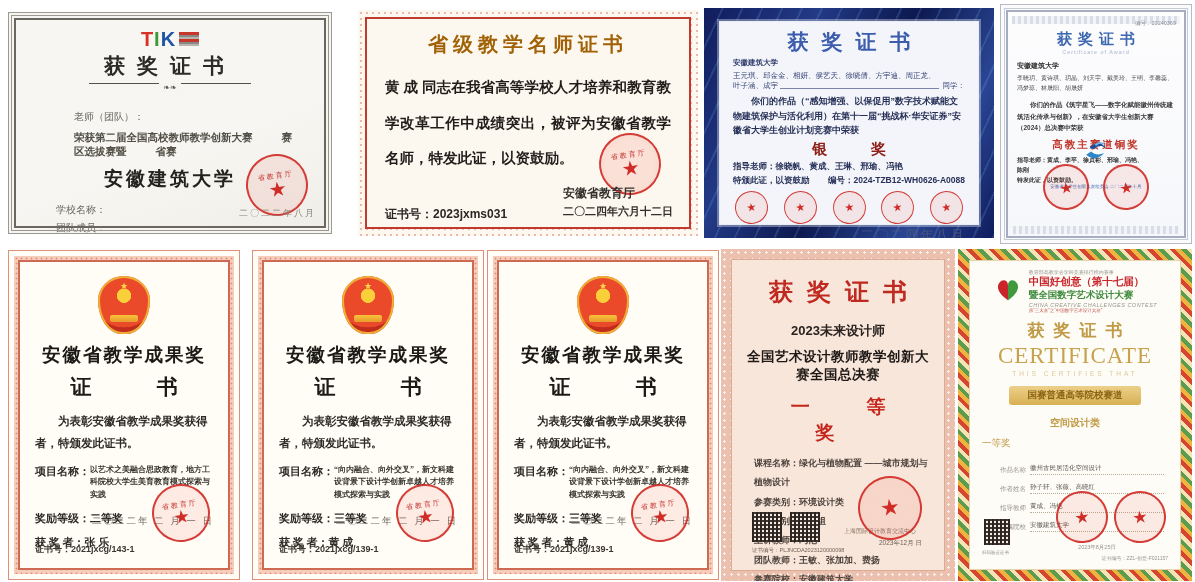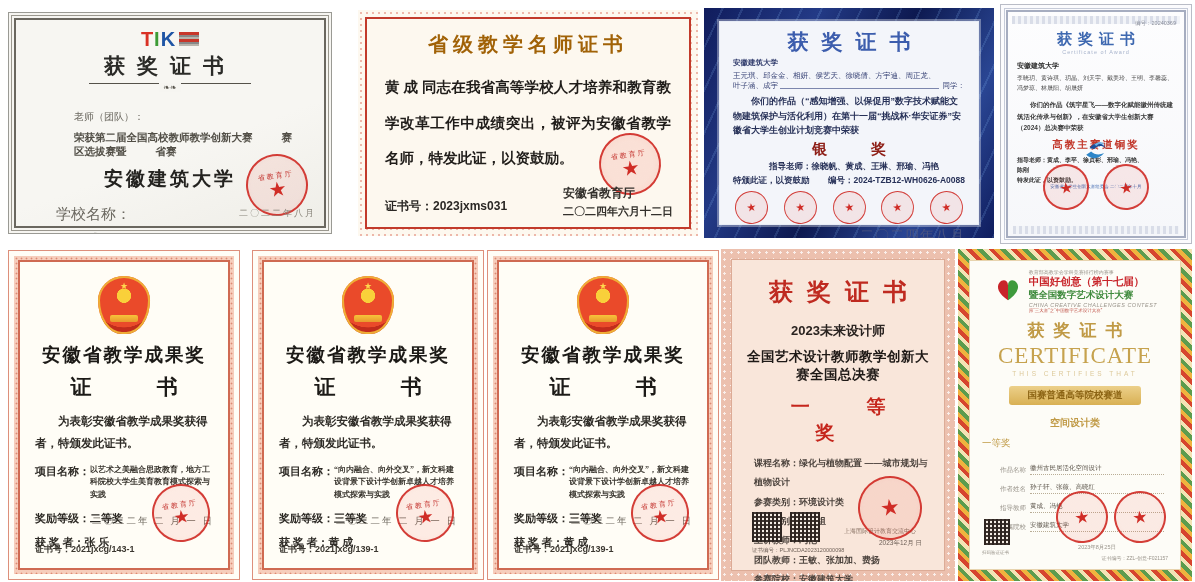--- a/index.html
+++ b/index.html
@@ -26,36 +26,36 @@
   .tik-tag { width:20px; height:14px; margin-left:3px;
     background:repeating-linear-gradient(#c8372b 0 3px, #888 3px 5px, #b8b4ac 5px 7px); }
   .c1-title { text-align:center; font-family:"Liberation Serif",serif; font-weight:bold;
     font-size:21px; letter-spacing:12px; color:#2b2b28; margin-top:2px; }
   .c1-div { width:62%; margin:3px auto 8px; border-top:1px solid #55524a; position:relative; text-align:center; }
   .c1-div i { position:relative; top:-8px; font-size:8px; color:#55524a; font-style:normal; background:#f6f5f1; padding:0 4px; }
   .c1-row1 { font-size:10px; color:#6a675f; margin-left:34px; }
   .c1-row2 { font-size:10.5px; font-weight:bold; color:#514e46; margin:7px 0 0 34px; }
   .c1-row2 .gap { display:inline-block; width:26px; }
   .c1-award { text-align:center; font-size:19px; font-weight:bold; color:#23221f; letter-spacing:3px; margin:7px 0 9px; }
-  .c1-low { font-size:15px; color:#6a675f; line-height:1.75; margin-left:16px; }
+  .c1-low { font-size:10px; color:#6a675f; line-height:1.75; margin-left:16px; }
   .c1-seal { position:absolute; right:16px; bottom:10px; width:62px; height:62px; }
   .c1-seal .star{ font-size:20px; }
   .c1-date { position:absolute; right:8px; bottom:6px; font-size:9px; color:#8a867c; letter-spacing:2px; }
 
   
   .c2 { left:358px; top:10px; width:340px; height:226px; padding:7px;
     background:#fdf8ef;
     background-image:radial-gradient(rgba(224,130,112,.55) 1px, transparent 1.3px);
     background-size:6px 6px; }
   .c2-in { height:100%; border:2px solid #c23a2b; background:#fdf8ef; position:relative; padding:10px 18px 8px; }
   .c2-title { text-align:center; font-family:"Liberation Serif",serif; font-weight:bold;
     font-size:20px; letter-spacing:5px; color:#a16207; margin-top:2px; }
   .c2-body { margin-top:12px; font-family:"Liberation Serif",serif; font-weight:bold;
     font-size:14.5px; color:#201d1a; line-height:2.45; text-align:justify; }
-  .c2-no { position:absolute; left:18px; bottom:12px; font-size:12px; font-weight:bold; color:#2a2724; }
+  .c2-no { position:absolute; left:18px; bottom:4px; font-size:12px; font-weight:bold; color:#2a2724; }
   .c2-issue { position:absolute; right:16px; bottom:8px; text-align:left; font-family:"Liberation Serif",serif; }
   .c2-issuer { font-size:12px; font-weight:bold; color:#33302c; }
   .c2-date { font-size:11px; font-weight:bold; color:#33302c; margin-top:2px; }
   .c2-seal { position:absolute; right:28px; bottom:32px; width:62px; height:62px; background:radial-gradient(circle, rgba(235,80,65,.14) 55%, rgba(235,80,65,.22)); }
   .c2-seal .star { font-size:20px; }
 
   
   .c3 { left:704px; top:8px; width:290px; height:230px; padding:13px 15px;
     background:linear-gradient(118deg,#101c5c 0%, #233a86 28%, #0d1950 52%, #2a4694 78%, #0f1d5e 100%); }
   .c3::before { content:""; position:absolute; inset:0;
@@ -63,21 +63,21 @@
   .c3-in { position:relative; height:100%; background:#f3f5fa; border:1px solid #e8edf6;
     box-shadow:0 0 0 2px rgba(255,255,255,.35); padding:6px 13px 5px; }
   .c3-title { text-align:center; font-family:"Liberation Serif",serif; font-weight:bold;
     font-size:21px; letter-spacing:13px; color:#3c5dad; text-indent:13px; }
   .c3-school { font-size:7.5px; color:#333e6e; font-weight:bold; margin-top:2px; }
   .c3-names { font-size:7.5px; color:#3a4577; margin-top:2px; line-height:1.5; }
   .c3-names2 { display:flex; justify-content:space-between; border-bottom:0; font-size:7.5px; color:#3a4577; }
   .c3-names2 .u { flex:1; border-bottom:1px solid #7c86ad; margin:0 4px 2px 2px; }
   .c3-body { font-size:9px; color:#273158; line-height:1.6; margin-top:3px; text-indent:2em; font-weight:bold; }
   .c3-award { text-align:center; font-size:15px; font-weight:bold; color:#8e1f17; letter-spacing:20px; text-indent:20px; margin:3px 0 2px; font-family:"Liberation Serif",serif; }
-  .c3-teach { font-size:8.5px; font-weight:bold; color:#273158;margin-left:36px; }
+  .c3-teach { font-size:8.5px; font-weight:bold; color:#273158; }
   .c3-foot { display:flex; justify-content:space-between; font-size:8.5px; font-weight:bold; color:#273158; margin-top:2px; }
   .c3-seals { display:flex; justify-content:space-between; margin:4px 2px 0; }
   .c3-seals .seal { width:33px; height:33px; border-width:1.5px; }
   .c3-seals .seal .star { font-size:11px; }
   .c3-date { text-align:right; font-size:14px; color:#4a5480; margin-top:3px; letter-spacing:1px; }
 
   
   .c4 { left:1000px; top:4px; width:192px; height:240px; background:#fbfbfd; border:1px solid #b9bcc6; padding:5px; }
   .c4-in { height:100%; border:2px solid #a6adc0; outline:1px solid #c6cbd8; outline-offset:1px;
     position:relative; padding:6px 9px 4px;

